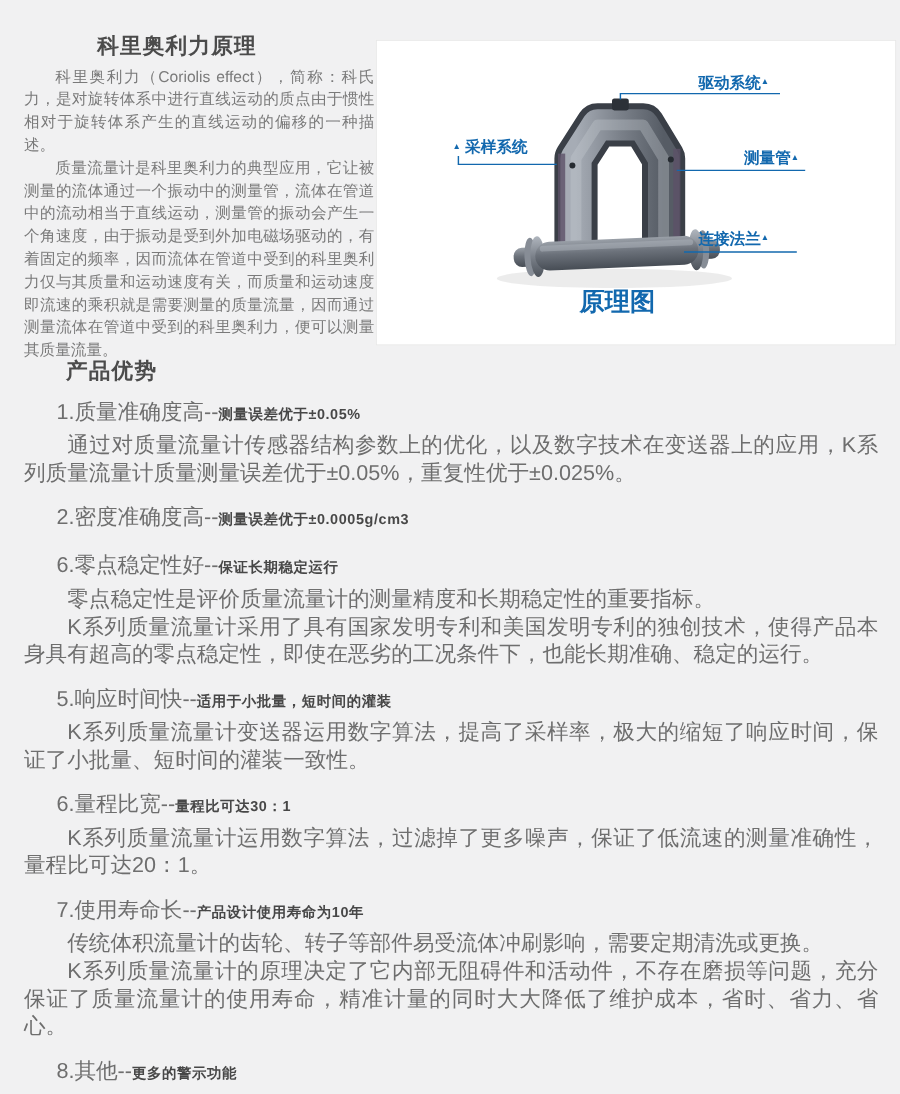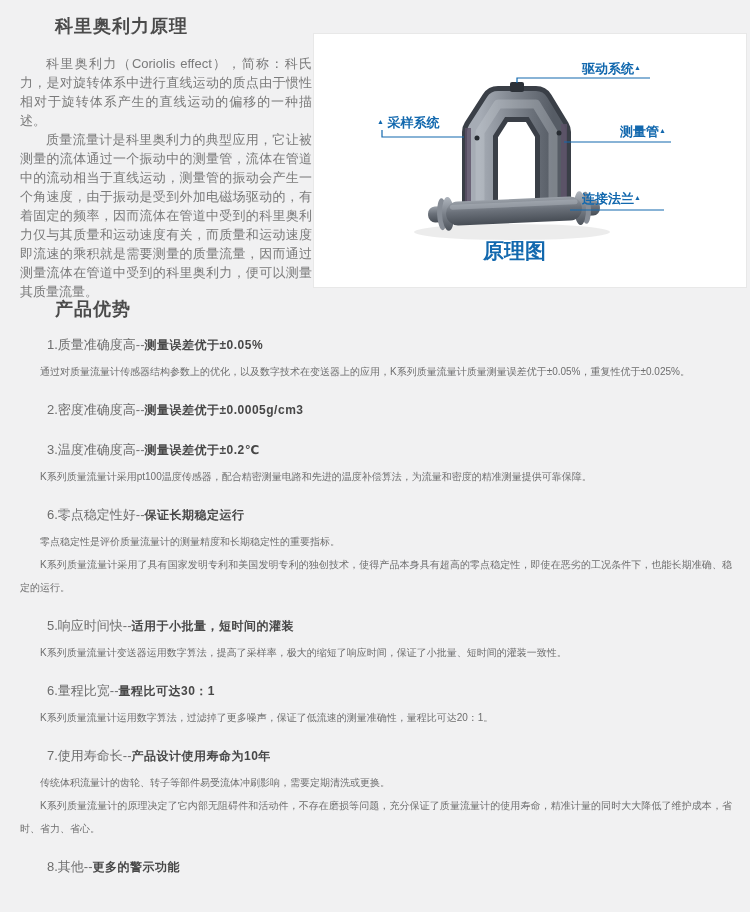--- a/index.html
+++ b/index.html
@@ -8,21 +8,21 @@
   body {
     width:750px; height:912px; position:relative; overflow:hidden;
     background:#f1f1f2;
     font-family:"Liberation Sans","DejaVu Sans",sans-serif;
   }
   .section-title {
     position:absolute; left:55px;
     font-size:18px; font-weight:bold; color:#4b4b4b; letter-spacing:1px;
     line-height:24px;
   }
-  #principle-title { top:2px; }
+  #principle-title { top:14px;margin-left:26px; }
 
   
   .principle-text {
     position:absolute; left:20px; top:54px; width:292px;
     font-size:13px; color:#7a7a7a; line-height:19px;
     text-align:justify;
   }
   .principle-text p { margin:0; text-indent:2em; }
 
   
@@ -44,24 +44,24 @@
     position:absolute; left:158px; top:203px; width:85px; text-align:center;
     font-size:21px; font-weight:bold; color:#1268ae;
   }
 
   
   .advantages { position:absolute; left:20px; top:293px; width:712px; }
   #advantages-title { left:55px; top:282px; }
   .adv-list { margin-top:38px; }
   .adv-item { margin:0 0 13px 0; }
   .adv-head { padding-left:27px; line-height:25px; margin-bottom:2px; }
-  .adv-prefix { font-size:13px; color:#6e6e6e; }
+  .adv-prefix { font-size:18px; color:#6e6e6e; }
   .adv-highlight { font-size:12px; font-weight:bold; color:#474747; letter-spacing:0.5px; }
   .adv-item p {
-    margin:0; font-size:10px; color:#6e6e6e; line-height:23px;
+    margin:0; font-size:18px; color:#6e6e6e; line-height:23px;
     text-indent:2em; text-align:justify;
   }
 </style>
 </head>
 <body>
 
 <h1 id="principle-title" class="section-title">科里奥利力原理</h1>
 
 <div class="principle-text">
   <p>科里奥利力（Coriolis effect），简称：科氏力，是对旋转体系中进行直线运动的质点由于惯性相对于旋转体系产生的直线运动的偏移的一种描述。</p>
@@ -133,24 +133,20 @@
 
     <div class="adv-item">
       <div class="adv-head"><span class="adv-prefix">1.质量准确度高--</span><span class="adv-highlight">测量误差优于±0.05%</span></div>
       <p>通过对质量流量计传感器结构参数上的优化，以及数字技术在变送器上的应用，K系列质量流量计质量测量误差优于±0.05%，重复性优于±0.025%。</p>
     </div>
 
     <div class="adv-item">
       <div class="adv-head"><span class="adv-prefix">2.密度准确度高--</span><span class="adv-highlight">测量误差优于±0.0005g/cm3</span></div>
     </div>
 
-    <div class="adv-item">
-      <div class="adv-head"><span class="adv-prefix">3.温度准确度高--</span><span class="adv-highlight">测量误差优于±0.2℃</span></div>
-      <p>K系列质量流量计采用pt100温度传感器，配合精密测量电路和先进的温度补偿算法，为流量和密度的精准测量提供可靠保障。</p>
-    </div>
 
     <div class="adv-item">
       <div class="adv-head"><span class="adv-prefix">6.零点稳定性好--</span><span class="adv-highlight">保证长期稳定运行</span></div>
       <p>零点稳定性是评价质量流量计的测量精度和长期稳定性的重要指标。</p>
       <p>K系列质量流量计采用了具有国家发明专利和美国发明专利的独创技术，使得产品本身具有超高的零点稳定性，即使在恶劣的工况条件下，也能长期准确、稳定的运行。</p>
     </div>
 
     <div class="adv-item">
       <div class="adv-head"><span class="adv-prefix">5.响应时间快--</span><span class="adv-highlight">适用于小批量，短时间的灌装</span></div>
       <p>K系列质量流量计变送器运用数字算法，提高了采样率，极大的缩短了响应时间，保证了小批量、短时间的灌装一致性。</p>

